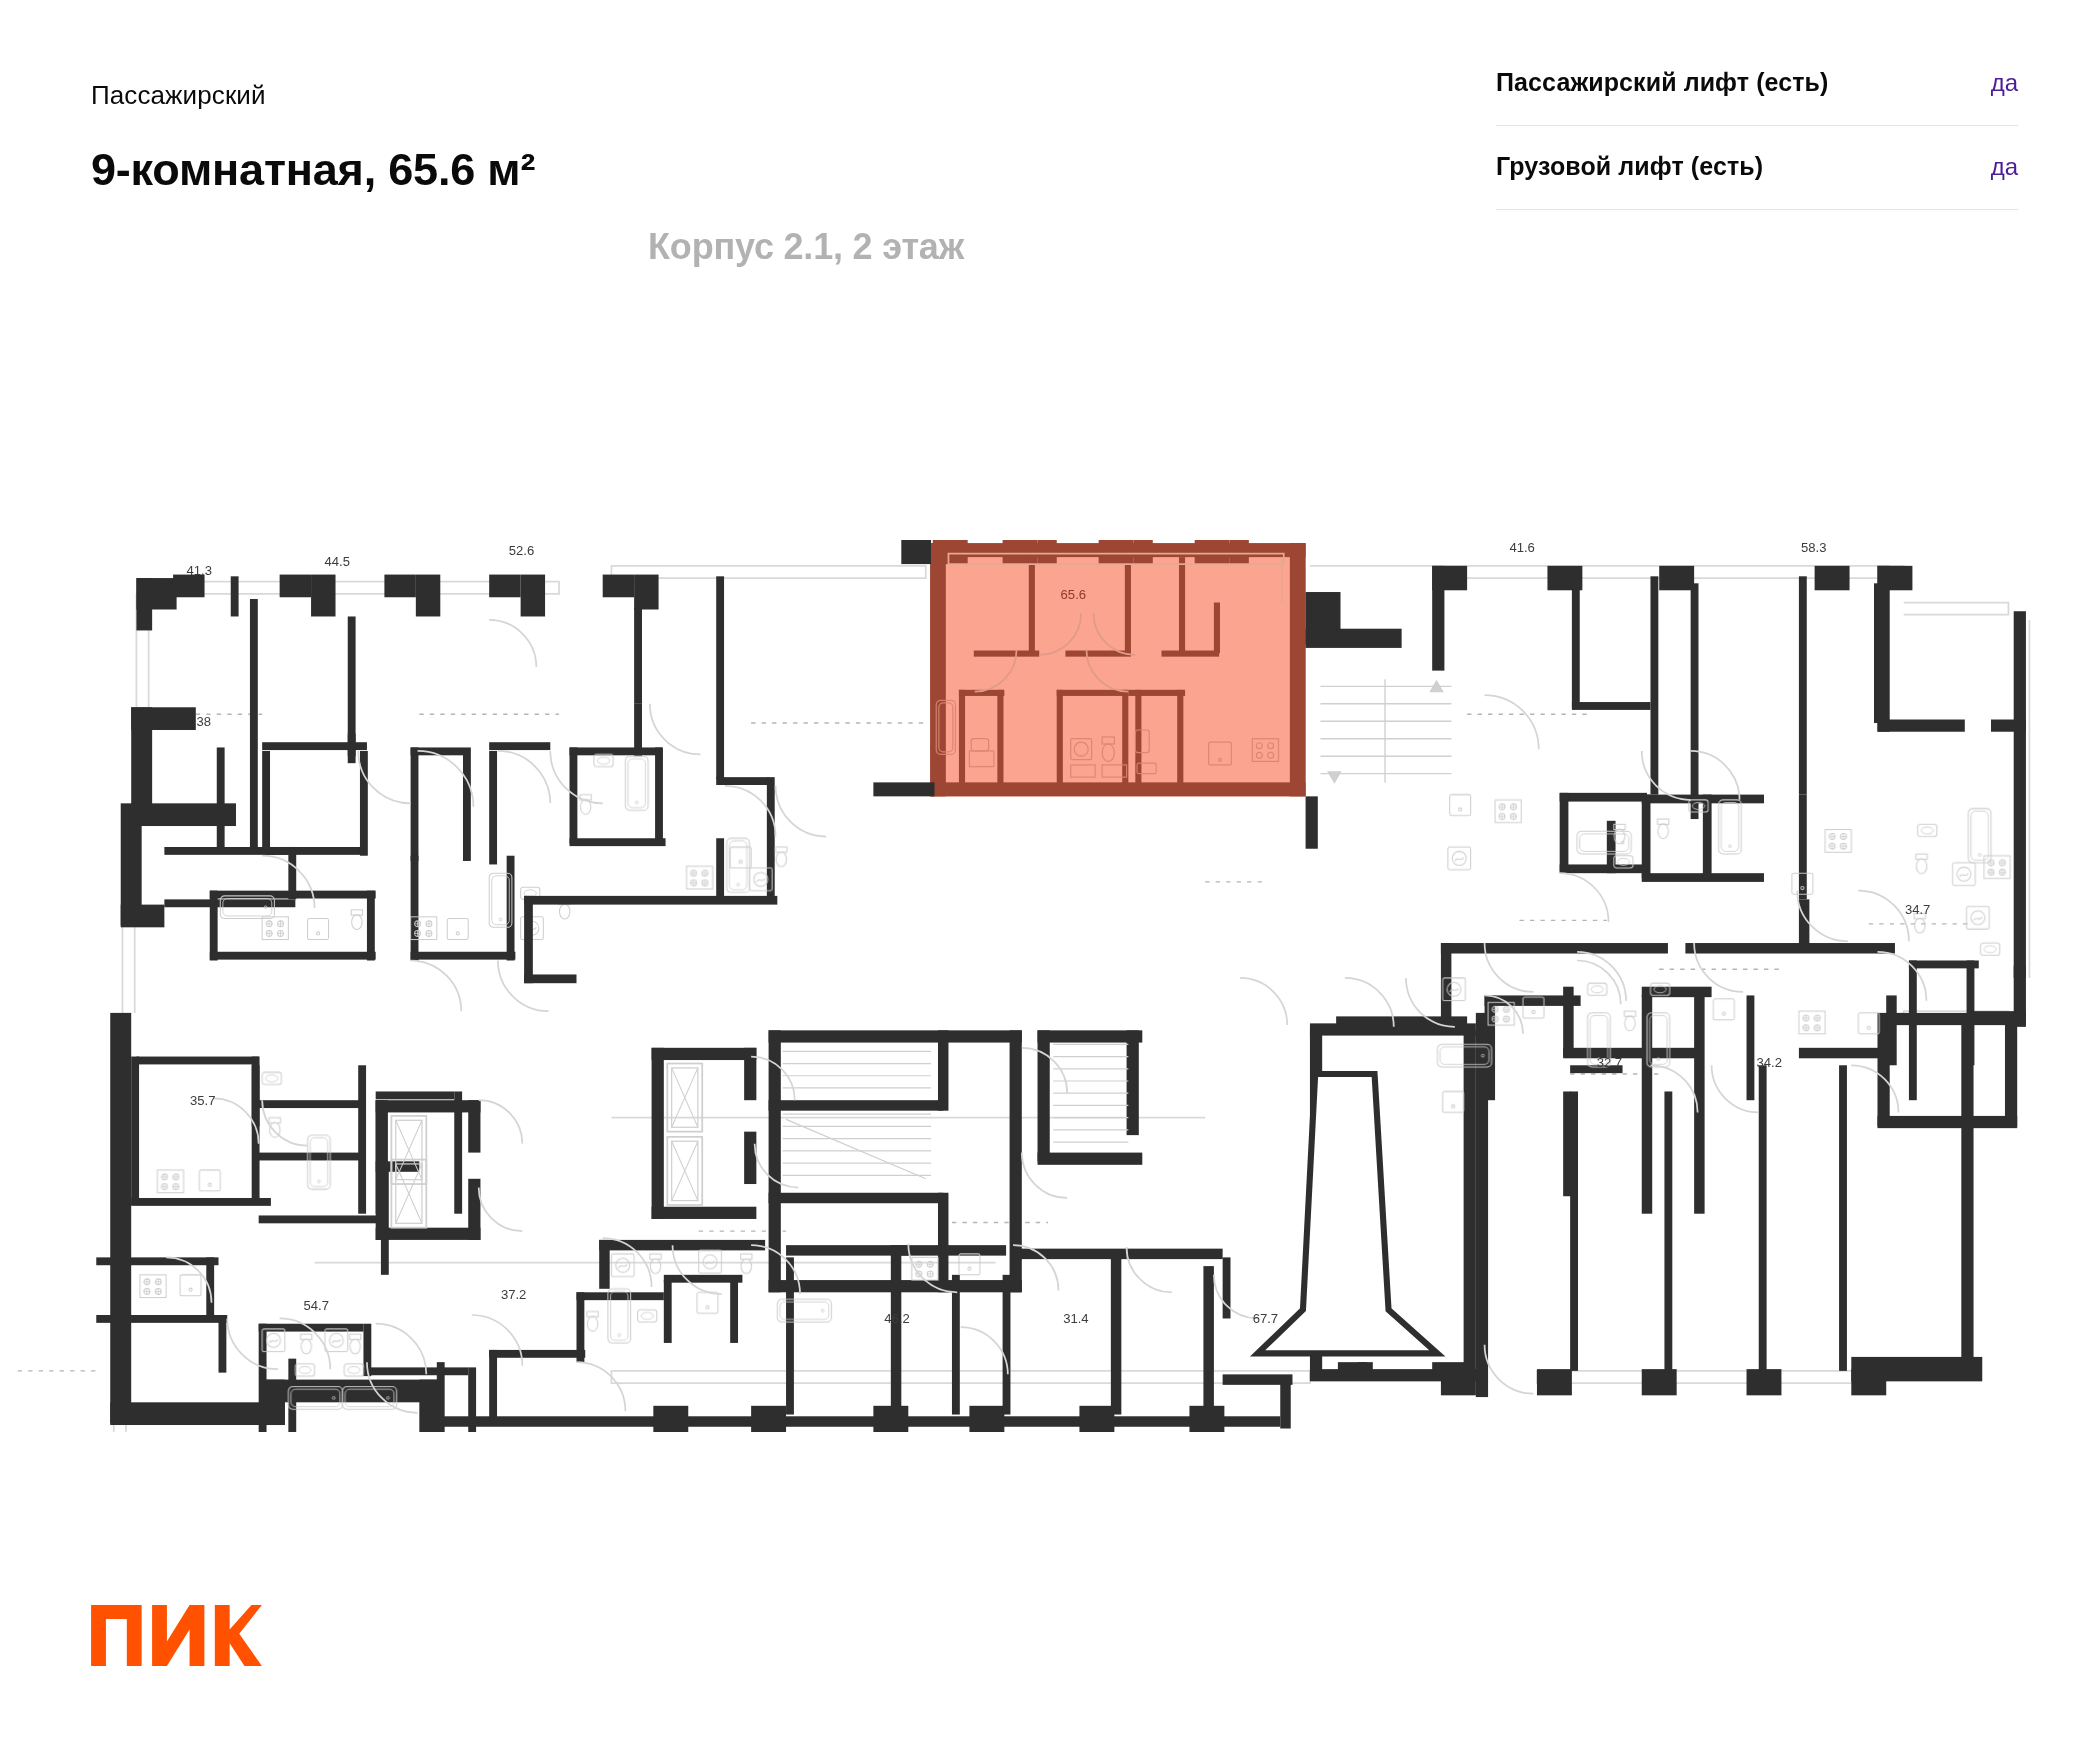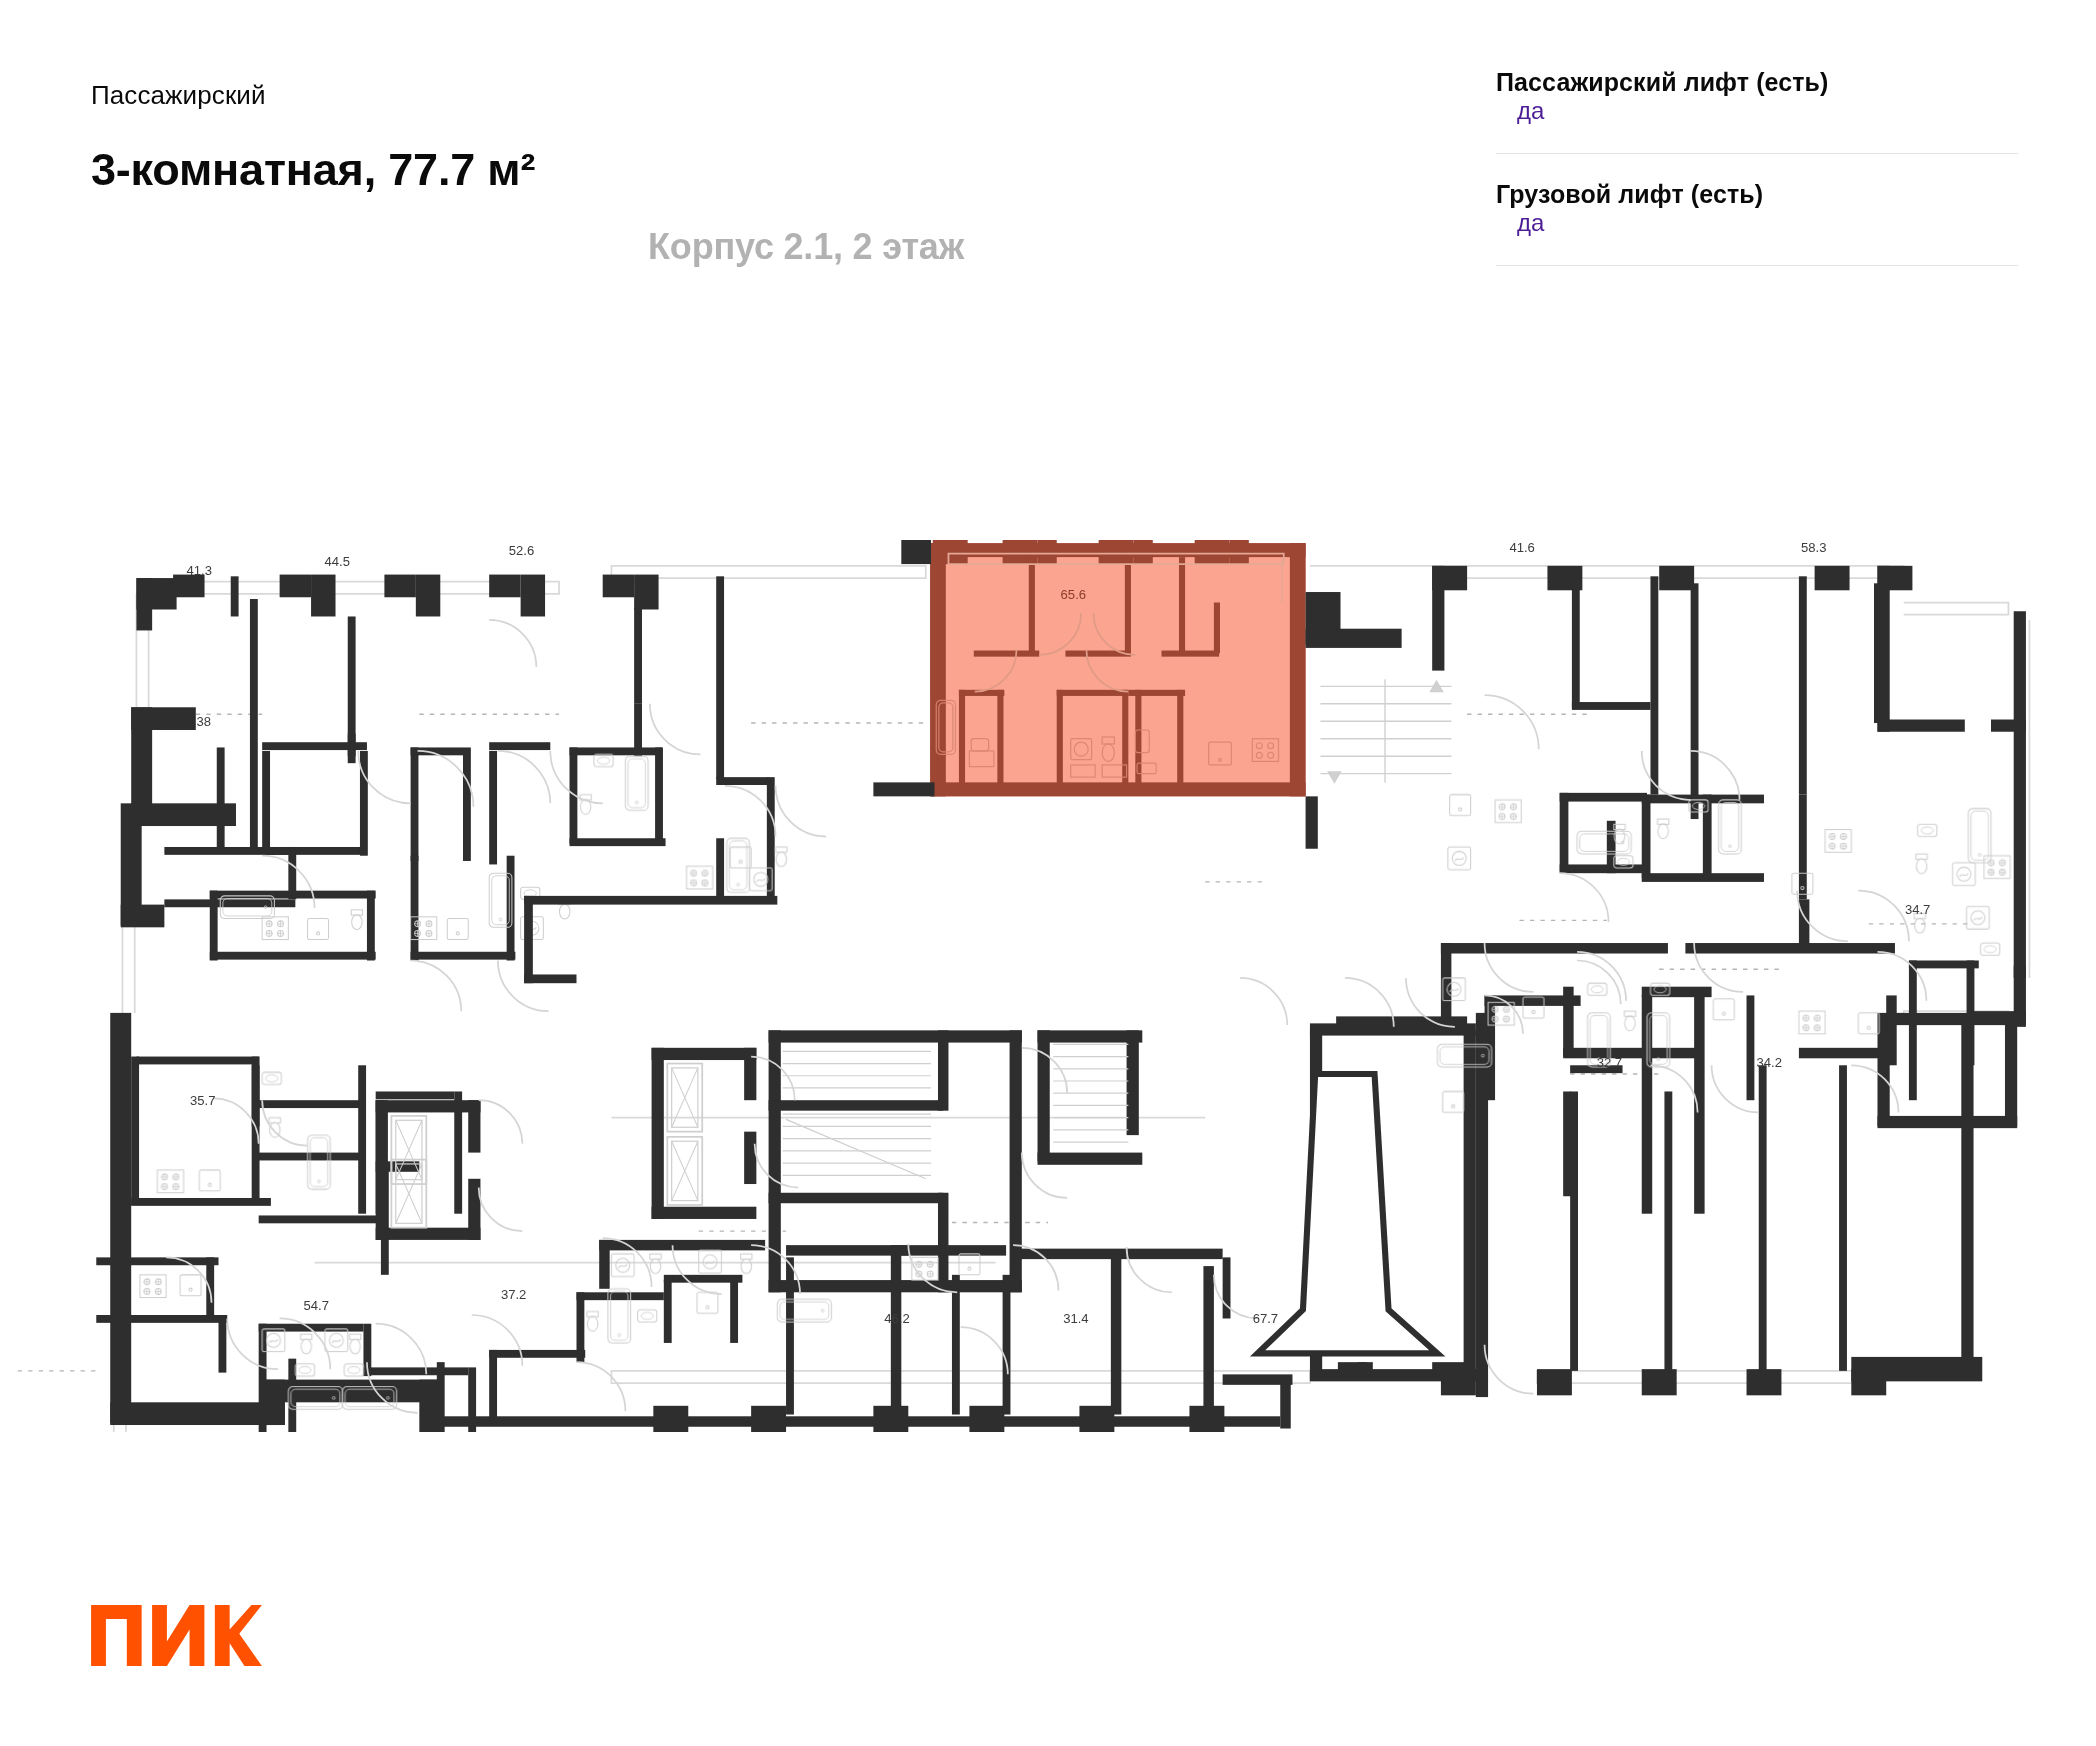--- a/index.html
+++ b/index.html
@@ -54,21 +54,20 @@
     top: 68px;
     width: 522px;
   }
   .spec-row {
     display: flex;
     align-items: baseline;
     justify-content: space-between;
     padding: 0 0 28px 0;
     border-bottom: 1.7px solid #e4e4e4;
     margin-bottom: 26px;
-    flex-direction: column;
   }
   .spec-row:last-child { margin-bottom: 16px; }
   .spec-label {
     font-size: 25px;
     font-weight: 700;
     color: #0a0a0a;
     letter-spacing: 0.1px;
   }
   .spec-value {
     font-size: 24px;
@@ -106,21 +105,21 @@
     fill: #8c3d29;
   }
 </style>
 </head>
 <body>
 
 <div class="page">
 
   <div class="header-left">
     <div class="complex-name">Пассажирский</div>
-    <h1 class="unit-title">3-комнатная, 77.7 м²</h1>
+    <h1 class="unit-title">9-комнатная, 65.6 м²</h1>
     <div class="unit-sub">Корпус 2.1, 2 этаж</div>
   </div>
 
   <div class="specs">
     <div class="spec-row">
       <span class="spec-label">Пассажирский лифт (есть)</span>
       <span class="spec-value">да</span>
     </div>
     <div class="spec-row">
       <span class="spec-label">Грузовой лифт (есть)</span>

